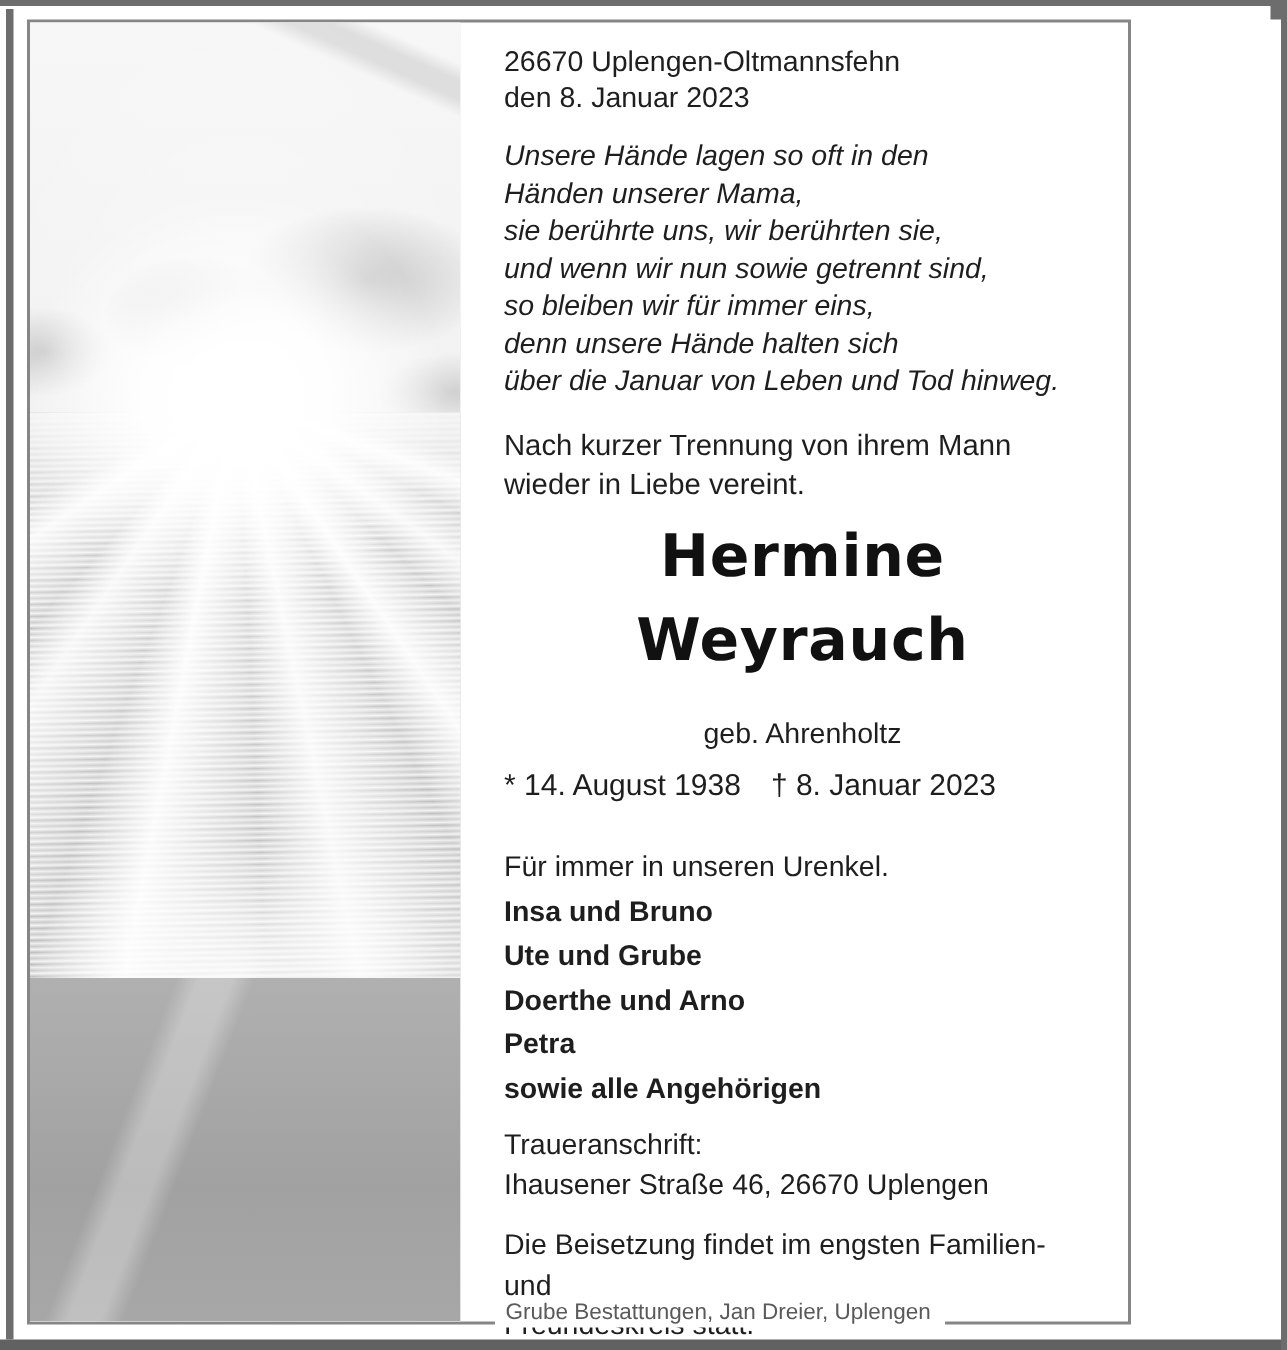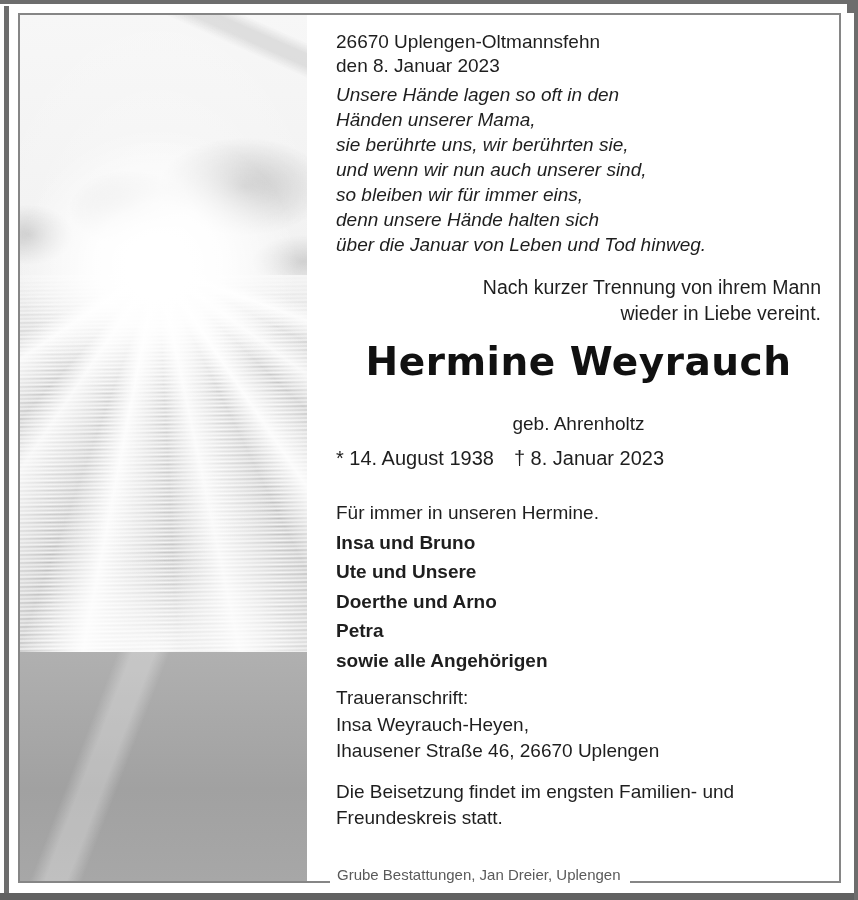--- a/index.html
+++ b/index.html
@@ -9,21 +9,21 @@
   }
   
   .frame-top   {position:absolute;left:0;top:0;width:858px;height:4px;background:#6d6d6d;}
   .frame-bottom{position:absolute;left:0;top:893px;width:858px;height:7px;background:#616161;}
   .frame-left  {position:absolute;left:4px;top:6px;width:5px;height:887px;background:#6d6d6d;}
   .frame-right {position:absolute;right:0;top:0;width:4px;height:900px;background:#6d6d6d;}
   .frame-corner-tr{position:absolute;right:0;top:0;width:11px;height:13px;background:#6d6d6d;}
 
   
   .notice-box{
-    position:absolute;left:18px;top:13px;width:823px;height:870px;
+    position:absolute;left:18px;top:13px;width:736px;height:870px;
     border:2px solid #868686;box-sizing:border-box;background:#ffffff;padding-left:13px;
   }
 
   
   .photo{position:absolute;left:0;top:0;width:287px;height:100%;overflow:hidden;background:#ececec;}
   .photo .sky{
     position:absolute;left:0;top:0;width:100%;height:31%;z-index:1;
     background:
       linear-gradient(24deg, rgba(200,200,200,0) 84%, rgba(185,185,185,.4) 87%, rgba(185,185,185,.4) 90%, rgba(200,200,200,0) 93%),
       radial-gradient(42% 26% at 78% 64%, rgba(148,148,148,.55) 0%, rgba(148,148,148,0) 70%),
@@ -59,22 +59,22 @@
   .photo .ground{
     position:absolute;left:0;top:73.5%;width:100%;height:26.5%;z-index:3;
     background:
       linear-gradient(111deg, rgba(255,255,255,0) 26%, rgba(255,255,255,.28) 30%, rgba(255,255,255,.28) 36%, rgba(255,255,255,0) 40%),
       linear-gradient(180deg,#b0b0b0 0%,#a1a1a1 60%,#a7a7a7 100%);
   }
 
   
   .content{position:absolute;left:287px;top:0;right:0;bottom:0;padding:15px 18px 0 29px;}
   .dateline{font-size:19px;line-height:24px;}
-  .poem{font-style:italic;font-size:19px;line-height:25px;margin-top:4px;}
-  .reunion{text-align:right;font-size:19.5px;line-height:26px;margin-top:17px;}
+  .poem{font-style:italic;font-size:19px;line-height:25px;margin-top:14px;}
+  .reunion{text-align:left;font-size:19.5px;line-height:26px;margin-top:17px;}
   .deceased-name{
     text-align:center;margin-top:8px;
     font-family:"DejaVu Sans","Liberation Sans",sans-serif;
     font-size:39px;font-weight:700;line-height:56px;letter-spacing:.5px;color:#111;
   }
   .maiden{text-align:center;font-size:19px;line-height:26px;margin-top:21px;}
   .dates{text-align:left;font-size:20px;line-height:28px;margin-top:7px;}
   .dates .death{margin-left:20px;}
   .remembrance{font-size:19px;line-height:29.5px;margin-top:26px;}
   .mourners div{font-size:19px;line-height:29.5px;font-weight:700;}
@@ -110,52 +110,51 @@
 
     <div class="dateline">
       <div>26670 Uplengen-Oltmannsfehn</div>
       <div>den 8. Januar 2023</div>
     </div>
 
     <div class="poem">
       <div>Unsere Hände lagen so oft in den</div>
       <div>Händen unserer Mama,</div>
       <div>sie berührte uns, wir berührten sie,</div>
-      <div>und wenn wir nun auch unserer sind,</div>
+      <div>und wenn wir nun sowie getrennt sind,</div>
       <div>so bleiben wir für immer eins,</div>
       <div>denn unsere Hände halten sich</div>
       <div>über die Januar von Leben und Tod hinweg.</div>
     </div>
 
     <div class="reunion">
       <div>Nach kurzer Trennung von ihrem Mann</div>
       <div>wieder in Liebe vereint.</div>
     </div>
 
     <div class="deceased-name">Hermine Weyrauch</div>
 
     <div class="maiden">geb. Ahrenholtz</div>
 
     <div class="dates">
       <span class="birth">* 14. August 1938</span><span class="death">† 8. Januar 2023</span>
     </div>
 
-    <div class="remembrance">Für immer in unseren Hermine.</div>
+    <div class="remembrance">Für immer in unseren Urenkel.</div>
 
     <div class="mourners">
       <div>Insa und Bruno</div>
-      <div>Ute und Unsere</div>
+      <div>Ute und Grube</div>
       <div>Doerthe und Arno</div>
       <div>Petra</div>
       <div>sowie alle Angehörigen</div>
     </div>
 
     <div class="address">
       <div>Traueranschrift:</div>
-      <div>Insa Weyrauch-Heyen,</div>
       <div>Ihausener Straße 46, 26670 Uplengen</div>
     </div>
 
     <div class="funeral">
       <div>Die Beisetzung findet im engsten Familien- und</div>
       <div>Freundeskreis statt.</div>
     </div>
 
   </div>
 

